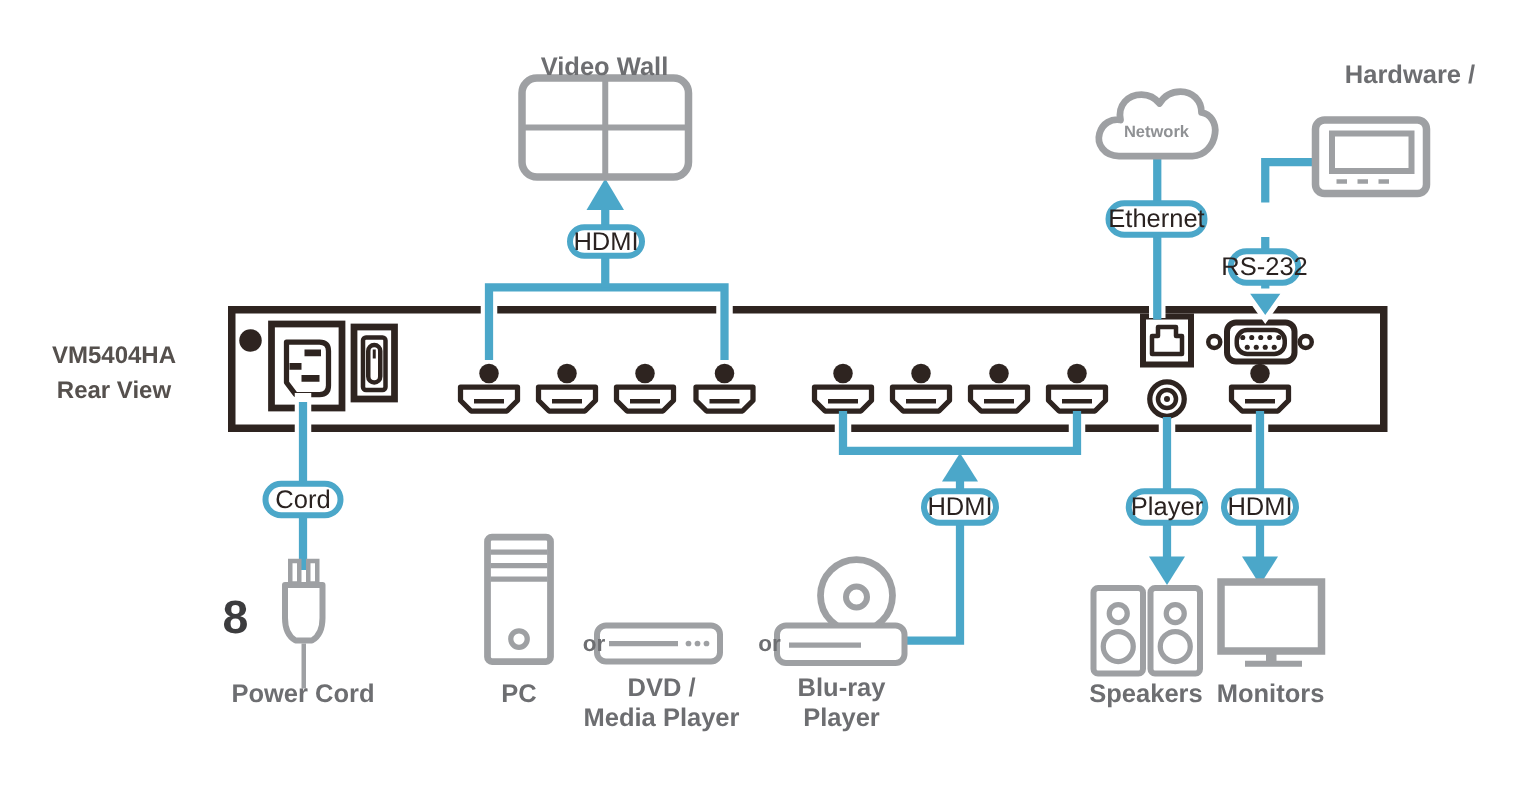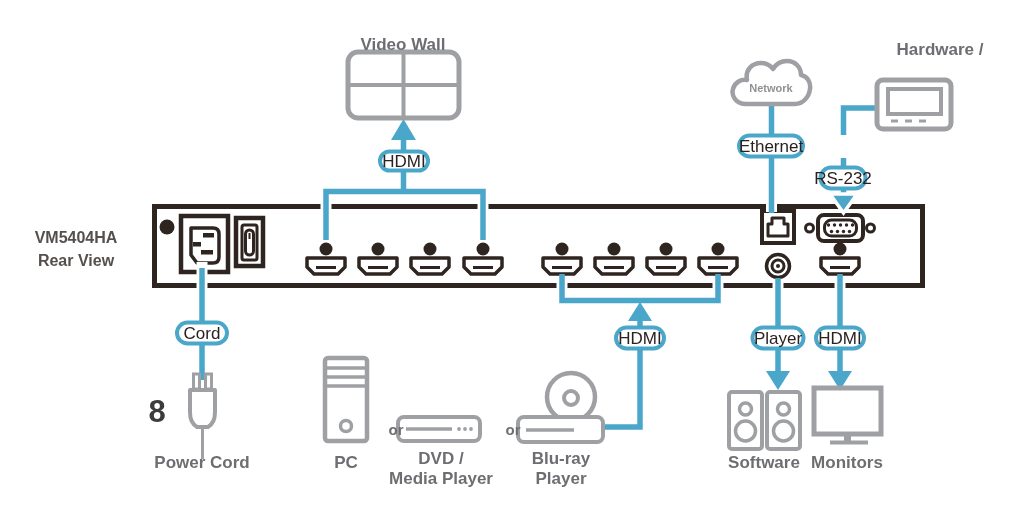--- a/index.html
+++ b/index.html
@@ -244,15 +244,15 @@
   <div class="stepnum">8</div>
 
   <div class="lbl big" style="left:202px;top:453px;">Power Cord</div>
   <div class="lbl big" style="left:346px;top:453px;">PC</div>
   <div class="lbl small" style="left:382px;top:421px;">or</div>
   <div class="lbl big" style="left:441px;top:449px;">DVD /</div>
   <div class="lbl big" style="left:441px;top:469px;">Media Player</div>
   <div class="lbl small" style="left:499px;top:421px;">or</div>
   <div class="lbl big" style="left:561px;top:449px;">Blu-ray</div>
   <div class="lbl big" style="left:561px;top:469px;">Player</div>
-  <div class="lbl big" style="left:764px;top:453px;">Software</div>
+  <div class="lbl big" style="left:764px;top:453px;">Speakers</div>
   <div class="lbl big" style="left:847px;top:453px;">Monitors</div>
 </div>
 
 </body></html>

